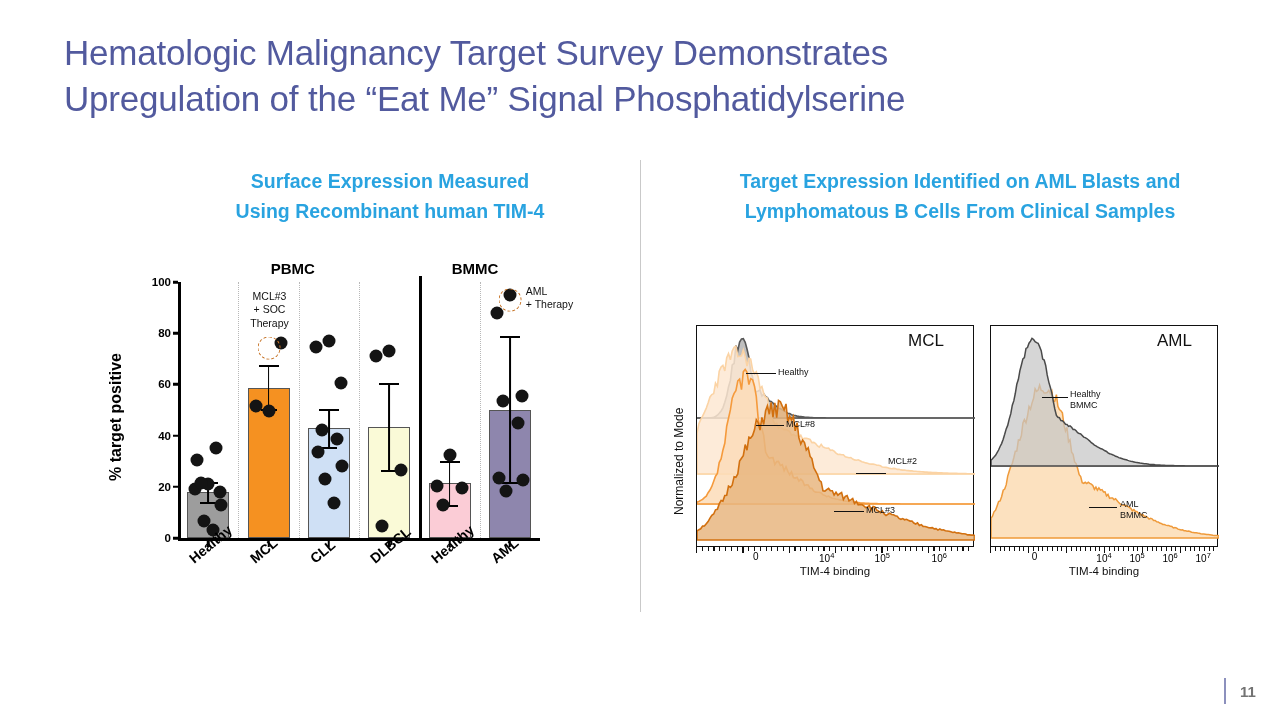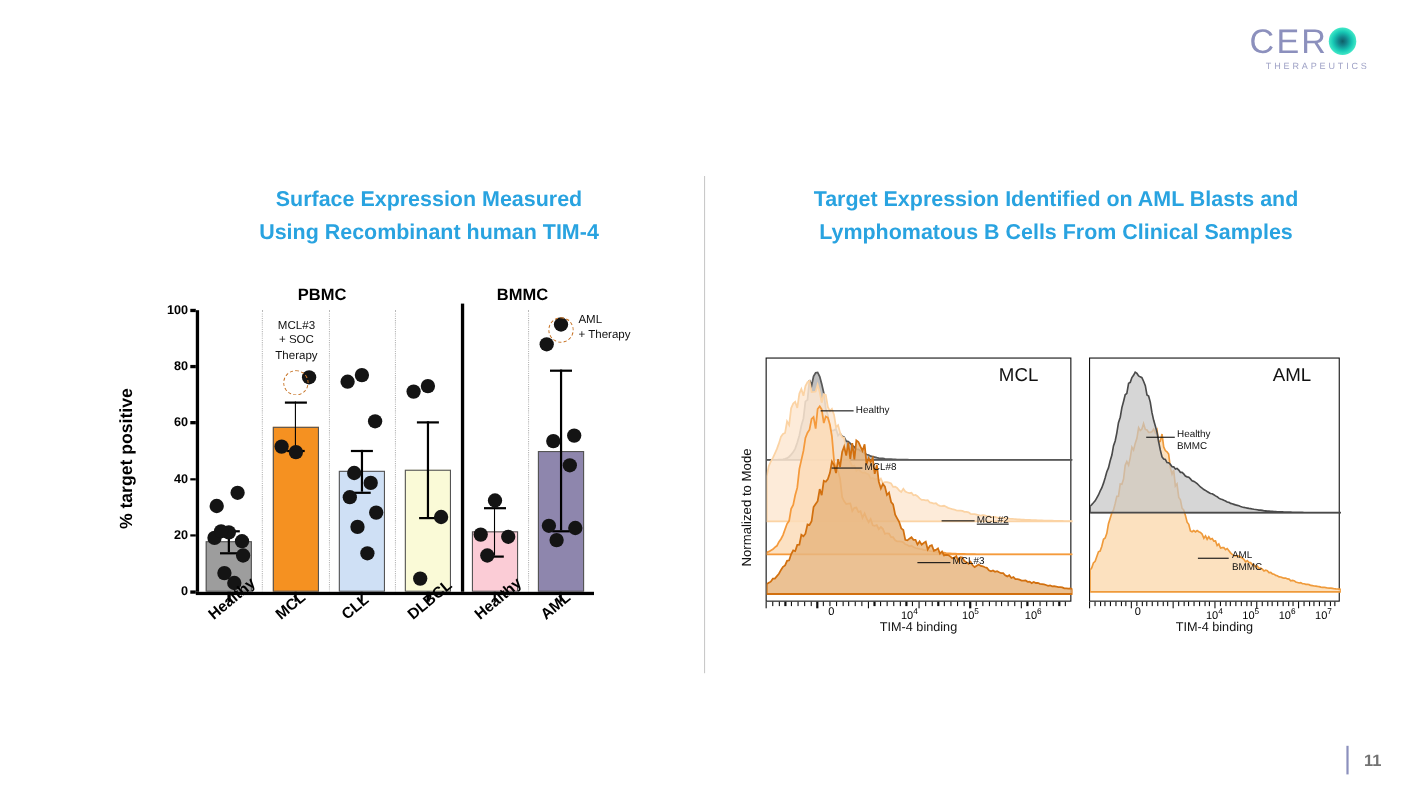--- a/index.html
+++ b/index.html
@@ -93,28 +93,23 @@
 
   
   .foot-div{position:absolute;left:1224px;top:678px;width:1.6px;height:26px;background:#8c90bd;}
   .pageno{position:absolute;left:1240px;top:683px;font-size:15px;font-weight:bold;color:#737373;}
 </style>
 </head>
 <body>
 
 <div class="slide">
 
-
-  <div class="logo">
-    <div class="logo-word">
-      <span>CER</span>
-      <span class="logo-dot"></span>
-    </div>
-    <div class="logo-sub">THERAPEUTICS</div>
-  </div>
+  <div class="title">Hematologic Malignancy Target Survey Demonstrates
+Upregulation of the “Eat Me” Signal Phosphatidylserine</div>
+
 
   <div class="sec-head" id="sec-left">Surface Expression Measured
 Using Recombinant human TIM-4</div>
   <div class="sec-head" id="sec-right">Target Expression Identified on AML Blasts and
 Lymphomatous B Cells From Clinical Samples</div>
   <div class="vdiv"></div>
 
   <div class="chart">
     <div class="ylabel">% target positive</div>
     <div class="axis-y"></div>
@@ -232,21 +227,21 @@
     <div class="flow-title" style="left:248px;top:16px;">MCL</div>
     <div class="flow-xlabel" style="left:36px;top:250px;width:278px;">TIM-4 binding</div>
   <div class="flow-tick-lbl" style="left: 95.77px; top: 236px;">0</div>
       <div class="flow-tick-lbl" style="left: 166.66px; top: 236px;">10<sup>4</sup></div>
       <div class="flow-tick-lbl" style="left: 222.26px; top: 236px;">10<sup>5</sup></div>
       <div class="flow-tick-lbl" style="left: 279.25px; top: 236px;">10<sup>6</sup></div>
       <div class="ann" style="left: 118px; top: 52px;">Healthy</div>
       <div class="leader" style="left: 86px; top: 58px; width: 30px;"></div>
       <div class="ann" style="left: 126px; top: 104px;">MCL#8</div>
       <div class="leader" style="left: 96px; top: 110px; width: 28px;"></div>
-      <div class="ann" style="left: 228px; top: 152px; text-decoration: underline;">MCL#2</div>
+      <div class="ann" style="left: 228px; top: 141px;">MCL#2</div>
       <div class="leader" style="left: 196px; top: 158px; width: 30px;"></div>
       <div class="ann" style="left: 206px; top: 190px;">MCL#3</div>
       <div class="leader" style="left: 174px; top: 196px; width: 30px;"></div>
       <div style="position: absolute; left: 36px; top: 232px; width: 278px; height: 7px;">
         <div style="position: absolute; left: 0px; top: 0px; width: 1.2px; height: 6px; background: rgb(17, 17, 17);"></div>
         <div style="position: absolute; left: 5.79167px; top: 0px; width: 1.2px; height: 3.5px; background: rgb(17, 17, 17);"></div>
         <div style="position: absolute; left: 11.5833px; top: 0px; width: 1.2px; height: 3.5px; background: rgb(17, 17, 17);"></div>
         <div style="position: absolute; left: 17.375px; top: 0px; width: 1.2px; height: 3.5px; background: rgb(17, 17, 17);"></div>
         <div style="position: absolute; left: 23.1667px; top: 0px; width: 1.2px; height: 3.5px; background: rgb(17, 17, 17);"></div>
         <div style="position: absolute; left: 28.9583px; top: 0px; width: 1.2px; height: 3.5px; background: rgb(17, 17, 17);"></div>

